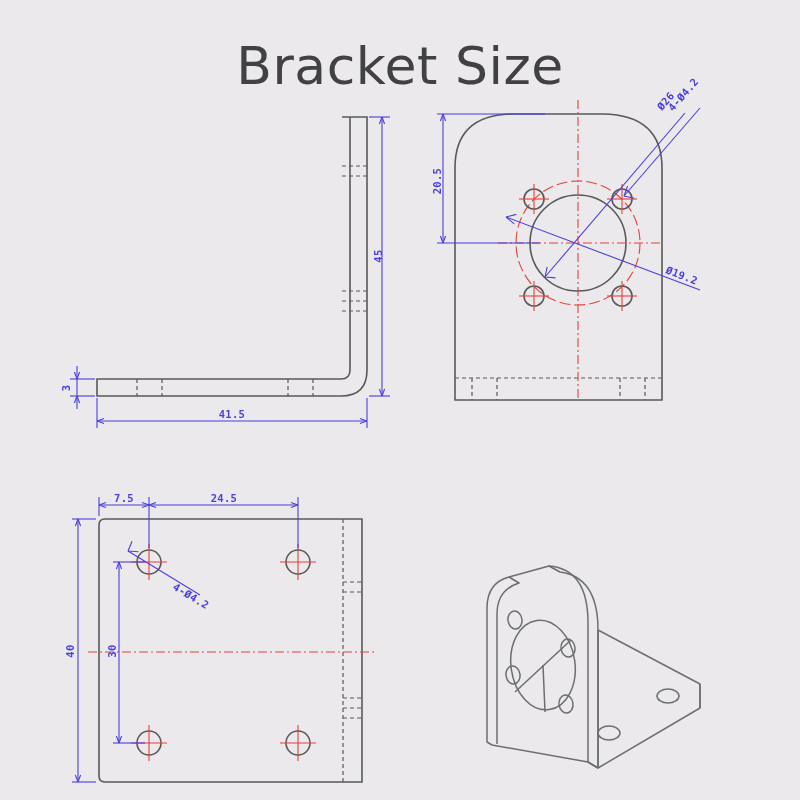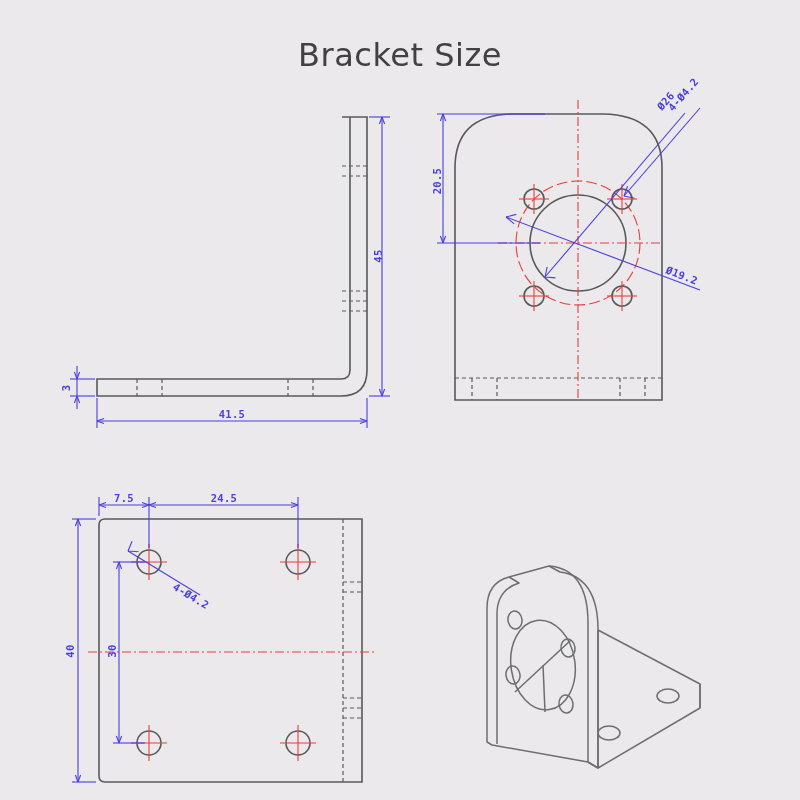--- a/index.html
+++ b/index.html
@@ -8,21 +8,21 @@
     background:#ebe9eb;
     font-family:"DejaVu Sans","Liberation Sans",sans-serif;
     overflow:hidden;
     position:relative;
   }
   #root{position:absolute;inset:0;}
   #title{
     position:absolute;
     top:36px;left:0;width:800px;
     text-align:center;
-    font-size:32px;
+    font-size:52px;
     font-weight:400;
     letter-spacing:0.5px;
     color:#414042;
     font-family:"DejaVu Sans","Liberation Sans",sans-serif;
   }
   svg{position:absolute;top:0;left:0;width:800px;height:800px;}
   .obj{fill:none;stroke:#58595b;stroke-width:1.6;}
   .hidden{fill:none;stroke:#58595b;stroke-width:1.2;stroke-dasharray:4 3;}
   .center{fill:none;stroke:#e8403a;stroke-width:1.1;stroke-dasharray:9 3 2 3;}
   .centershort{fill:none;stroke:#e8403a;stroke-width:1.1;}

